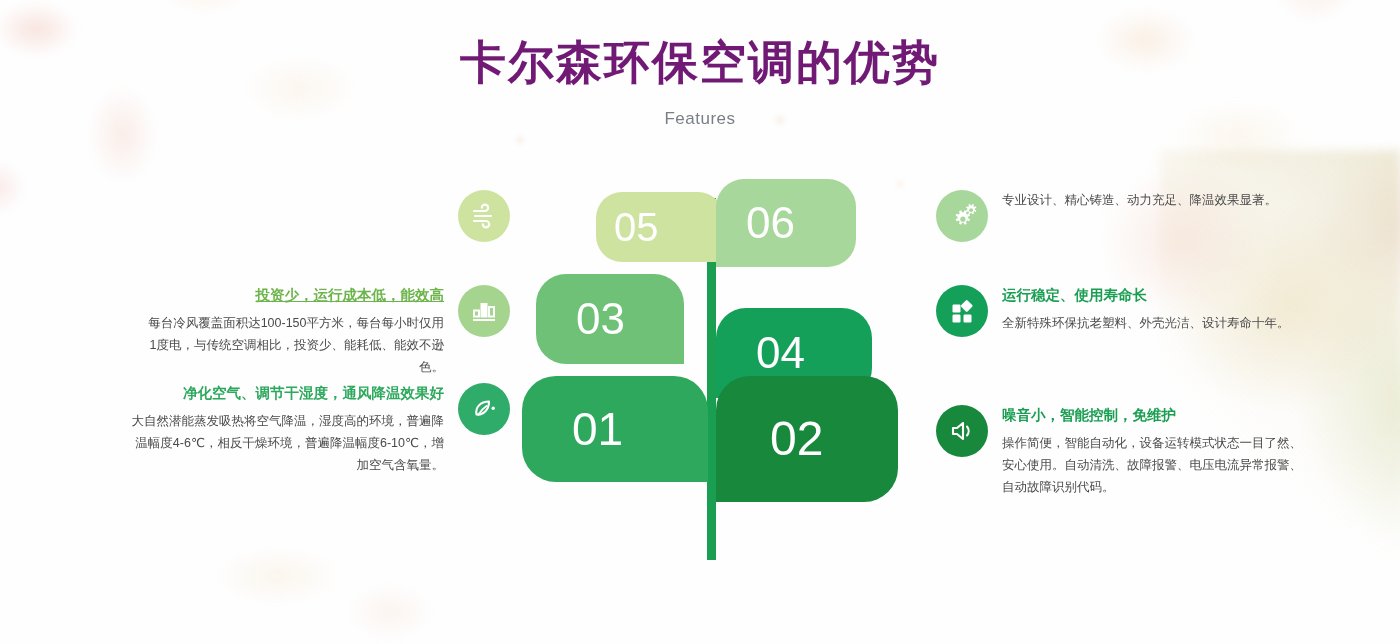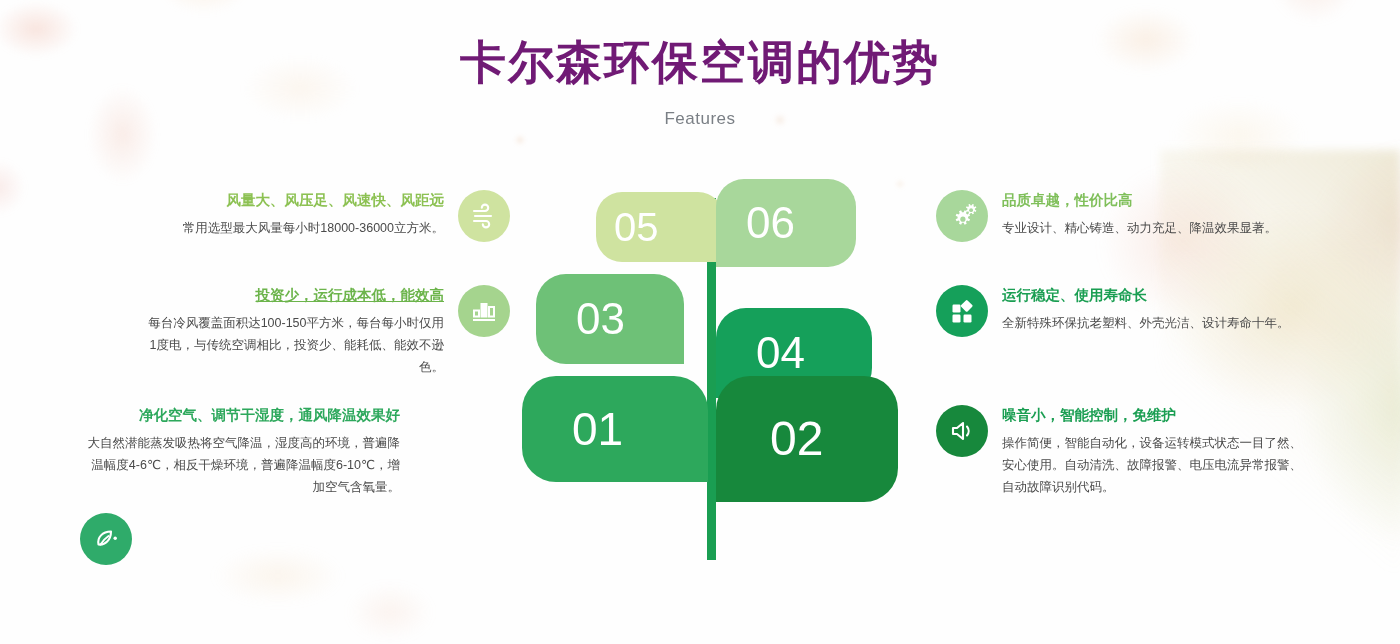--- a/index.html
+++ b/index.html
@@ -179,24 +179,20 @@
 
     <div class="leaf" style="left:196px; top:198px; width:182px; height:126px;
                 background:#17883c;
                 border-radius:34px 34px 34px 0;
                 justify-content:flex-start; padding-left:54px; font-size:48px;">
       <span>02</span>
     </div>
   </div>
 
   <div class="feature left" style="left:90px; top:190px; width:420px;">
-    <div class="feat-text">
-      <div class="feat-title" style="color:#8cc152;">风量大、风压足、风速快、风距远</div>
-      <div class="feat-desc">常用选型最大风量每小时18000-36000立方米。</div>
-    </div>
     <div class="icon-circle" style="background:#cfe3a0;">
       <svg width="30" height="30" viewBox="0 0 30 30" aria-hidden="true">
         <g fill="none" stroke="#ffffff" stroke-width="2.1" stroke-linecap="round">
           <path d="M5,10 H16 a3.2,3.2 0 1,0 -3.2,-3.2"></path>
           <path d="M6,15 H22"></path>
           <path d="M5,20 H17 a3.2,3.2 0 1,1 -3.2,3.2"></path>
         </g>
       </svg>
     </div>
   </div>
@@ -211,21 +207,21 @@
         <g fill="none" stroke="#ffffff" stroke-width="2">
           <rect x="5" y="14.5" width="5" height="6"></rect>
           <rect x="12.5" y="8" width="5" height="12.5" fill="#ffffff"></rect>
           <rect x="20" y="11" width="5" height="9.5"></rect>
         </g>
         <rect x="4" y="23" width="22" height="2" fill="#ffffff"></rect>
       </svg>
     </div>
   </div>
 
-  <div class="feature left" style="left:80px; top:405px; width:430px;flex-direction:column;">
+  <div class="feature left" style="left:80px; top:383px; width:430px;">
     <div class="feat-text" style="max-width:320px;">
       <div class="feat-title" style="color:#2da85c;">净化空气、调节干湿度，通风降温效果好</div>
       <div class="feat-desc">大自然潜能蒸发吸热将空气降温，湿度高的环境，普遍降温幅度4-6℃，相反干燥环境，普遍降温幅度6-10℃，增加空气含氧量。</div>
     </div>
     <div class="icon-circle" style="background:#2fab6a;">
       <svg width="30" height="30" viewBox="0 0 30 30" aria-hidden="true">
         <path d="M7.5,20.5 C6,13.5 11.5,7.5 20,7.5 C20,16 14,21.5 7.5,20.5 Z" fill="none" stroke="#ffffff" stroke-width="2.1" stroke-linejoin="round"></path>
         <path d="M9.5,20.5 C12,16.5 14.5,14 17.5,12" fill="none" stroke="#ffffff" stroke-width="1.8" stroke-linecap="round"></path>
         <circle cx="24.2" cy="14.2" r="1.7" fill="#ffffff"></circle>
       </svg>
@@ -239,21 +235,20 @@
           <path d="M13,11.2 l2.1,-.9 .95,2.0 a6.5,6.5 0 0,1 1.6,.0 l.95,-2.0 2.1,.9 -.75,2.05 a6.5,6.5 0 0,1 1.15,1.15 l2.05,-.75 .9,2.1 -2.0,.95 a6.5,6.5 0 0,1 0,1.6 l2.0,.95 -.9,2.1 -2.05,-.75 a6.5,6.5 0 0,1 -1.15,1.15 l.75,2.05 -2.1,.9 -.95,-2.0 a6.5,6.5 0 0,1 -1.6,0 l-.95,2.0 -2.1,-.9 .75,-2.05 a6.5,6.5 0 0,1 -1.15,-1.15 l-2.05,.75 -.9,-2.1 2.0,-.95 a6.5,6.5 0 0,1 0,-1.6 l-2.0,-.95 .9,-2.1 2.05,.75 a6.5,6.5 0 0,1 1.15,-1.15 Z"></path>
         </g>
         <circle cx="16.9" cy="19.2" r="2.6" fill="#a8d79b"></circle>
         <g fill="#ffffff">
           <path d="M22.4,4.6 l1.5,-.65 .7,1.45 a4.7,4.7 0 0,1 1.15,0 l.7,-1.45 1.5,.65 -.55,1.5 a4.7,4.7 0 0,1 .82,.82 l1.5,-.55 .65,1.5 -1.45,.7 a4.7,4.7 0 0,1 0,1.15 l1.45,.7 -.65,1.5 -1.5,-.55 a4.7,4.7 0 0,1 -.82,.82 l.55,1.5 -1.5,.65 -.7,-1.45 a4.7,4.7 0 0,1 -1.15,0 l-.7,1.45 -1.5,-.65 .55,-1.5 a4.7,4.7 0 0,1 -.82,-.82 l-1.5,.55 -.65,-1.5 1.45,-.7 a4.7,4.7 0 0,1 0,-1.15 l-1.45,-.7 .65,-1.5 1.5,.55 a4.7,4.7 0 0,1 .82,-.82 Z"></path>
         </g>
         <circle cx="25.1" cy="10.2" r="1.9" fill="#a8d79b"></circle>
       </svg>
     </div>
     <div class="feat-text" style="max-width:330px;">
-      <div class="feat-title" style="color:#7fbf5a;">品质卓越，性价比高</div>
       <div class="feat-desc">专业设计、精心铸造、动力充足、降温效果显著。</div>
     </div>
   </div>
 
   <div class="feature right" style="left:936px; top:285px; width:420px;">
     <div class="icon-circle" style="background:#15a05a;">
       <svg width="30" height="30" viewBox="0 0 30 30" aria-hidden="true">
         <g fill="#ffffff">
           <rect x="5.5" y="8.5" width="8" height="8" rx="1.2"></rect>
           <rect x="5.5" y="18.5" width="8" height="8" rx="1.2"></rect>

